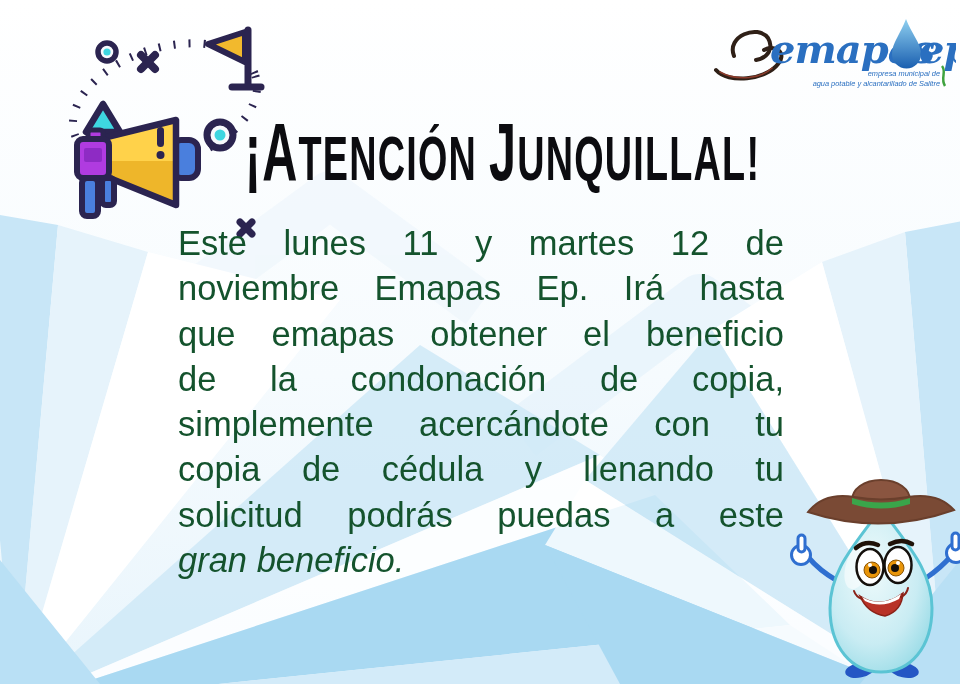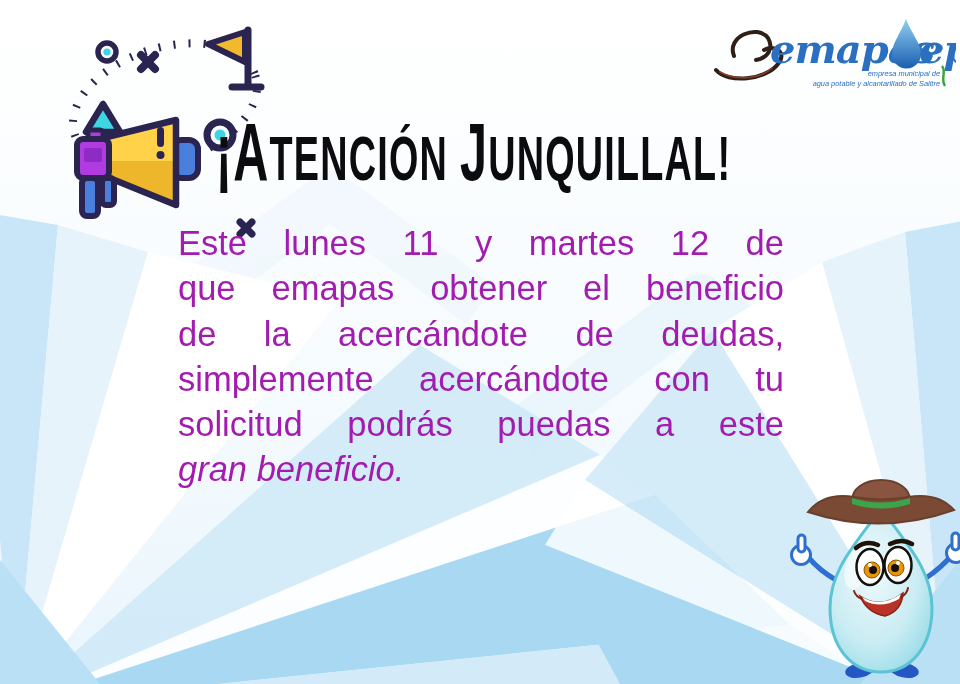--- a/index.html
+++ b/index.html
@@ -5,33 +5,33 @@
   html,body{margin:0;padding:0;background:#777;}
   #canvas{
     position:relative;width:960px;height:684px;overflow:hidden;
     background:#fff;font-family:"Liberation Sans",sans-serif;
     -webkit-font-smoothing:antialiased;
   }
   #bg{position:absolute;inset:0;}
   
   .headline{
     position:absolute;left:44px;right:0;top:112px;height:84px;
-    white-space:nowrap;
+    text-align:center;white-space:nowrap;
   }
   .headline-inner{
     display:inline-block;transform:scaleX(0.60);transform-origin:50% 100%;
     font-weight:bold;letter-spacing:2px;line-height:80px;color:#0c0c10;
   }
   .hl-big{font-size:81px;}
   .hl-small{font-size:63px;}
   .hl-gap{margin-left:20px;}
   
   .announce{
     position:absolute;left:178px;width:606px;top:221px;
-    font-size:34.5px;line-height:45.3px;color:#a21caf;
+    font-size:34.5px;line-height:45.3px;color:#14532d;
   }
   .body-line{text-align:justify;text-align-last:justify;}
   .body-line.last{text-align-last:left;font-style:italic;}
   
   .logo{position:absolute;left:708px;top:16px;width:248px;height:88px;}
   
   .megaphone{position:absolute;left:62px;top:20px;width:212px;height:218px;}
   .mascot{position:absolute;left:788px;top:458px;width:172px;height:226px;}
 </style>
 </head>
@@ -139,23 +139,25 @@
   </svg>
 
   <div class="headline">
     <div class="headline-inner">
       <span class="hl-big">¡A</span><span class="hl-small">TENCIÓN</span><span class="hl-big hl-gap">J</span><span class="hl-small">UNQUILLAL!</span>
     </div>
   </div>
 
   <div class="announce">
     <div class="body-line">Este lunes 11 y martes 12 de</div>
+    <div class="body-line">noviembre Emapas Ep. Irá hasta</div>
     <div class="body-line">que emapas obtener el beneficio</div>
-    <div class="body-line">de la acercándote de deudas,</div>
+    <div class="body-line">de la condonación de copia,</div>
     <div class="body-line">simplemente acercándote con tu</div>
+    <div class="body-line">copia de cédula y llenando tu</div>
     <div class="body-line">solicitud podrás puedas a este</div>
     <div class="body-line last">gran beneficio.</div>
   </div>
 
   <svg class="mascot" viewBox="0 0 172 226">
     <defs>
       <radialGradient id="bodyGrad" cx="42%" cy="38%" r="75%">
         <stop offset="0%" stop-color="#eefafb"></stop>
         <stop offset="60%" stop-color="#c9ecf3"></stop>
         <stop offset="100%" stop-color="#8fd8e4"></stop>

